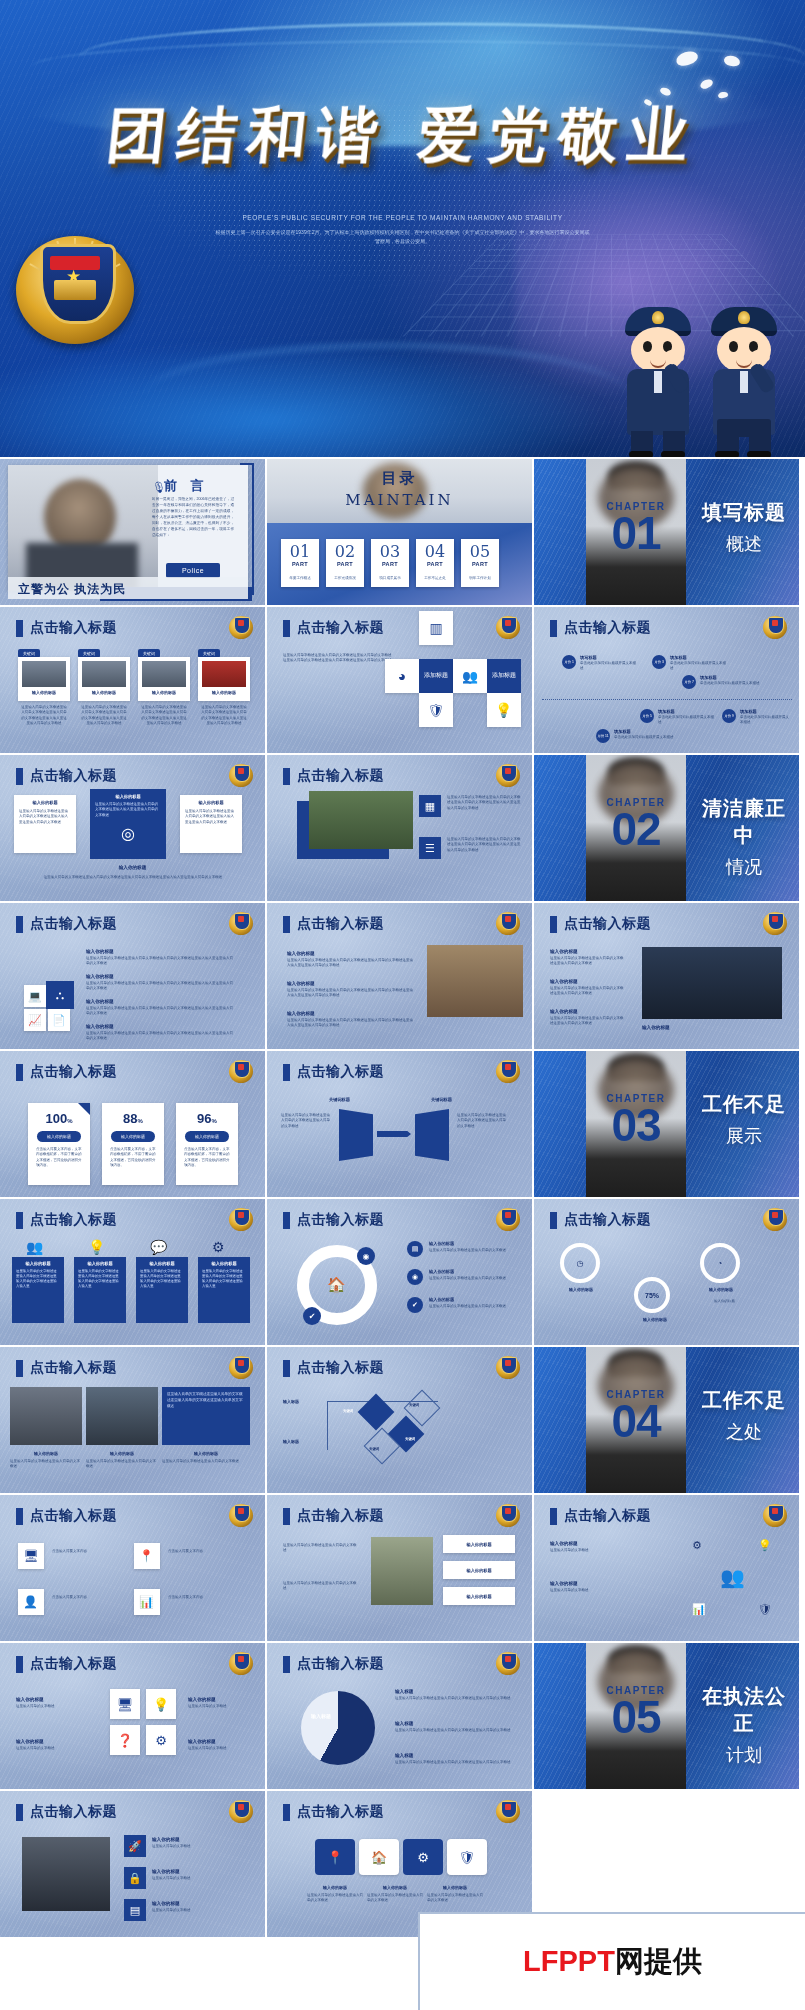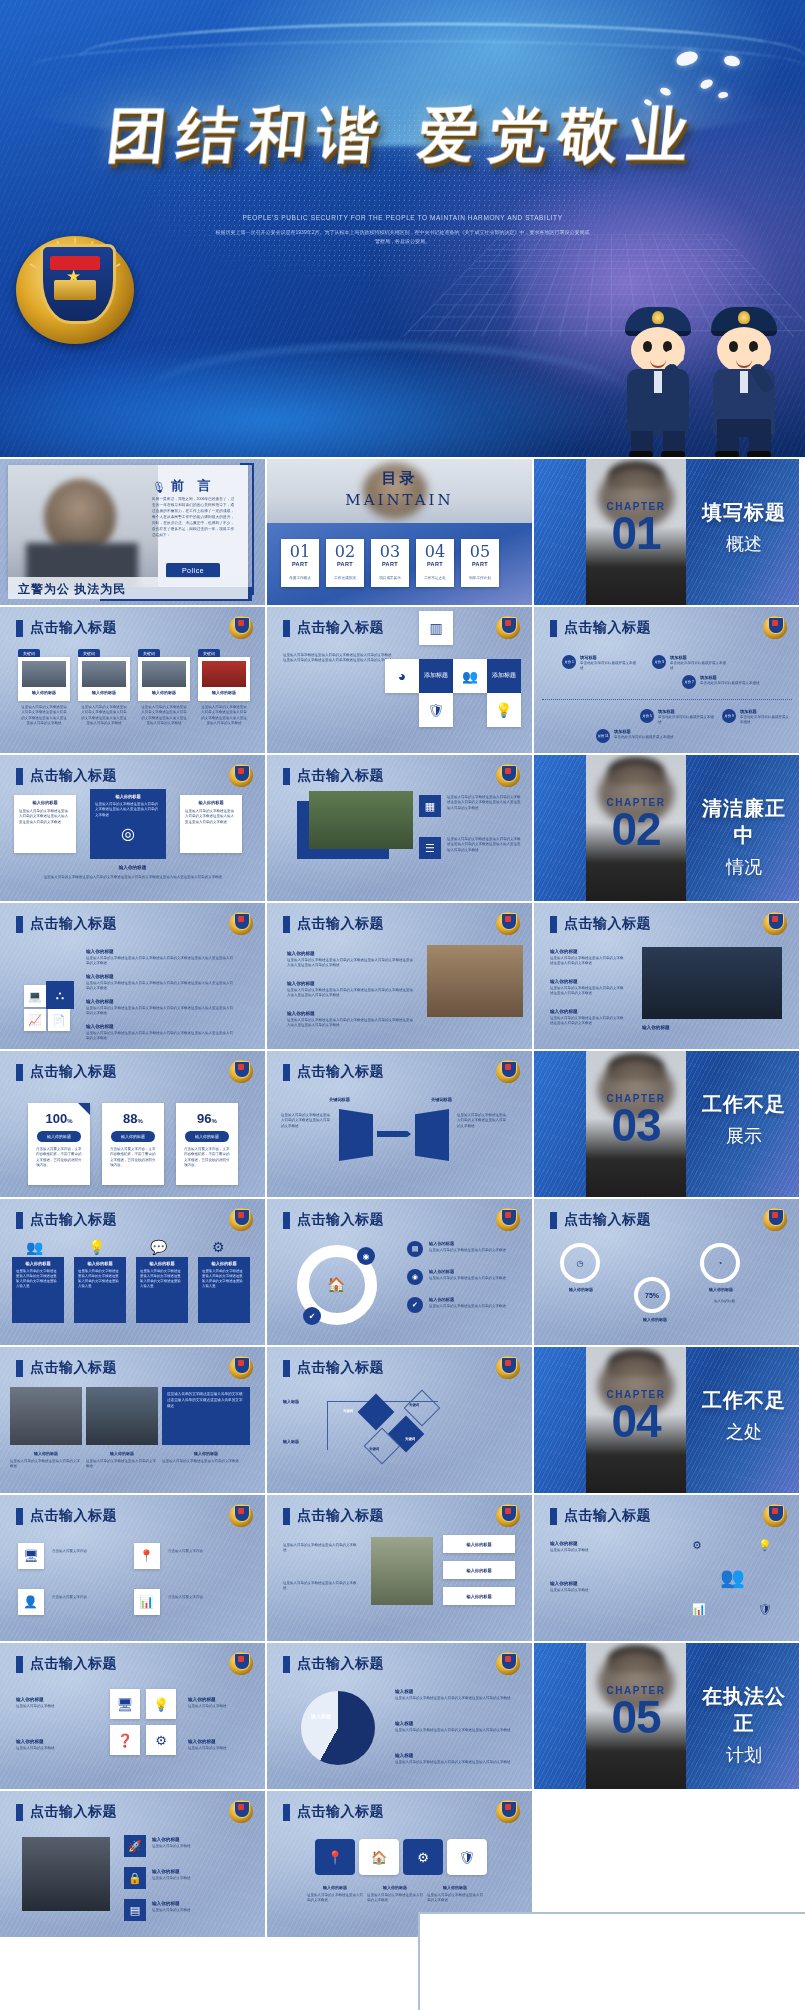--- a/index.html
+++ b/index.html
@@ -136,21 +136,21 @@
   
   .cover{background:linear-gradient(135deg,#9fb4d6,#8da2c8);}
   .cover .inner{position:absolute;left:8px;top:6px;width:240px;height:126px;background:#eef2f8;
        box-shadow:0 1px 4px rgba(0,0,0,.2);overflow:hidden;}
   .cover .ph{position:absolute;left:0;top:0;width:150px;height:126px;
        background:linear-gradient(#d6dce4,#c2c8d2 55%,#9aa3b2);}
   .cover .ph .head{position:absolute;left:36px;top:14px;width:72px;height:76px;border-radius:50%;
        background:radial-gradient(circle at 48% 38%,#a6917c,#6b5c4e 72%);filter:blur(3px);}
   .cover .ph .torso{position:absolute;left:18px;top:78px;width:112px;height:48px;background:#3d4450;filter:blur(3px);}
   .cover .mic{position:absolute;left:152px;top:22px;font-size:11px;color:#1b3f8f;}
-  .cover .qy{position:absolute;left:171px;top:18px;font-size:13px;font-weight:700;color:#1b3f8f;letter-spacing:5px;}
+  .cover .qy{position:absolute;left:164px;top:18px;font-size:13px;font-weight:700;color:#1b3f8f;letter-spacing:5px;}
   .cover .body{position:absolute;left:152px;top:38px;width:82px;font-size:3.6px;line-height:1.65;color:#2f4a7a;text-align:justify;}
   .cover .btn{position:absolute;left:166px;top:104px;width:54px;height:15px;background:#1b3f8f;color:#fff;
        font-size:7px;display:flex;align-items:center;justify-content:center;border-radius:2px;letter-spacing:.5px;}
   .cover .ftbar{position:absolute;left:8px;top:118px;width:240px;height:22px;background:rgba(236,240,246,.88);}
   .cover .ftxt{position:absolute;left:18px;top:122px;font-size:12px;font-weight:700;color:#14306e;letter-spacing:1px;}
   .cover .accent{position:absolute;left:100px;top:128px;width:152px;height:14px;background:#1b3f8f;}
   .cover .accent2{position:absolute;left:240px;top:4px;width:12px;height:128px;border:2px solid #1b3f8f;border-left:none;}
 
   
   .contents .top{position:absolute;left:0;top:0;width:265px;height:64px;
@@ -955,15 +955,16 @@
       <div class="mini" style="position:absolute;left:40px;top:102px;width:56px">这里输入简单的文字概述这里输入简单的文字概述</div>
       <div class="mini-b" style="position:absolute;left:100px;top:94px;width:56px;text-align:center;font-size:4px">输入你的标题</div>
       <div class="mini" style="position:absolute;left:100px;top:102px;width:56px">这里输入简单的文字概述这里输入简单的文字概述</div>
       <div class="mini-b" style="position:absolute;left:160px;top:94px;width:56px;text-align:center;font-size:4px">输入你的标题</div>
       <div class="mini" style="position:absolute;left:160px;top:102px;width:56px">这里输入简单的文字概述这里输入简单的文字概述</div>
     </div>
 
   </div>
 
   <div class="wm">
+    <div class="l1"><span class="red">LFPPT</span><span>网提供</span></div>
   </div>
 
 </div>
 
 </body></html>

